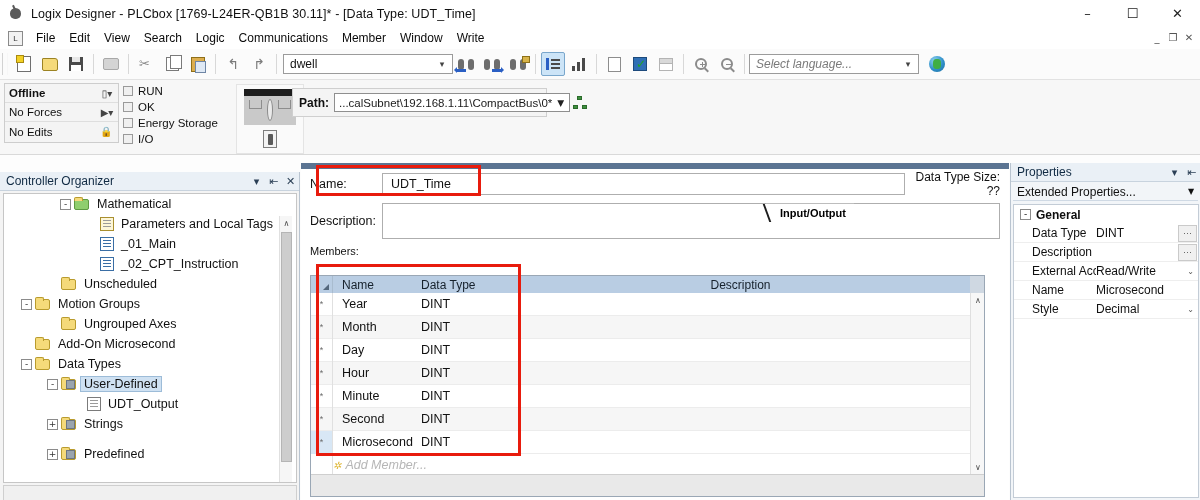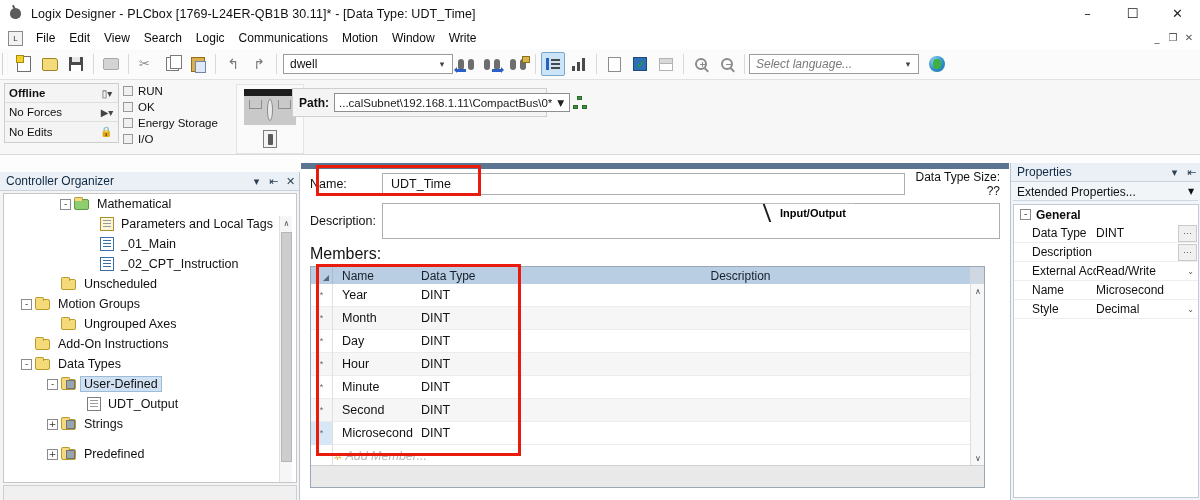--- a/index.html
+++ b/index.html
@@ -195,21 +195,21 @@
             background: #ffffff; }
   .edtop { position: absolute; left: 0; top: 0; width: 708px; height: 6px;
            background: #5b7492; }
   .edbody { position: absolute; left: 9px; top: 7px; width: 690px; height: 328px; }
   .frow { display: flex; align-items: center; margin-bottom: 5px; }
   .flabel { width: 72px; font-size: 12.5px; color: #111; }
   .finput { flex: 1 1 auto; height: 22px; background: #fff; border: 1px solid #aeaeae;
             font-size: 12.5px; color: #111; display: flex; align-items: center; padding-left: 8px; }
   .finput.desc { height: 36px; }
   .dtsize { width: 95px; text-align: right; font-size: 12px; color: #111; padding-left: 8px; }
-  .memlabel { font-size: 16px; color: #111; margin: 6px 0 3px; }
+  .memlabel { font-size: 11px; color: #111; margin: 6px 0 18px; }
 
   .grid { width: 675px; height: 222px; border: 1px solid #9aa7b5; background: #fff;
           position: relative; overflow: hidden; }
   .ghead { height: 17px; background: #b9cde3; display: flex; align-items: center;
            font-size: 12px; color: #16212c; }
   .gh-sel { width: 22px; height: 17px; border-right: 1px solid #a9bccf; position: relative; }
   .gh-sel:after { content:""; position:absolute; right:3px; bottom:3px; border-style:solid;
                   border-width: 0 0 6px 6px; border-color: transparent transparent #54677c transparent; }
   .gh-name { width: 88px; padding-left: 9px; }
   .gh-type { width: 90px; }
@@ -331,21 +331,21 @@
   </div>
 
   <div class="menubar">
     <span class="menu-appicon">L</span>
     <span class="menu-item">File</span>
     <span class="menu-item">Edit</span>
     <span class="menu-item">View</span>
     <span class="menu-item">Search</span>
     <span class="menu-item">Logic</span>
     <span class="menu-item">Communications</span>
-    <span class="menu-item">Motion</span>
+    <span class="menu-item">Member</span>
     <span class="menu-item">Window</span>
     <span class="menu-item">Write</span>
   </div>
   <div class="mdibtns">
     <div class="mdibtn">_</div>
     <div class="mdibtn">❐</div>
     <div class="mdibtn">✕</div>
   </div>
 
   <div class="toolbar">
@@ -596,21 +596,21 @@
             <span class="tfolder">
               <i class="f"></i>
             </span>
             <span style="padding: 0px 3px;">Ungrouped Axes</span>
           </div>
           <div class="tnode" style="padding-left: 17px;">
             <span class="texp none"></span>
             <span class="tfolder">
               <i class="f"></i>
             </span>
-            <span style="padding: 0px 3px;">Add-On Instructions</span>
+            <span style="padding: 0px 3px;">Add-On Microsecond</span>
           </div>
           <div class="tnode" style="padding-left: 17px;">
             <span class="texp">-</span>
             <span class="tfolder">
               <i class="f"></i>
             </span>
             <span style="padding: 0px 3px;">Data Types</span>
           </div>
           <div class="tnode" style="padding-left: 43px;">
             <span class="texp">-</span>

